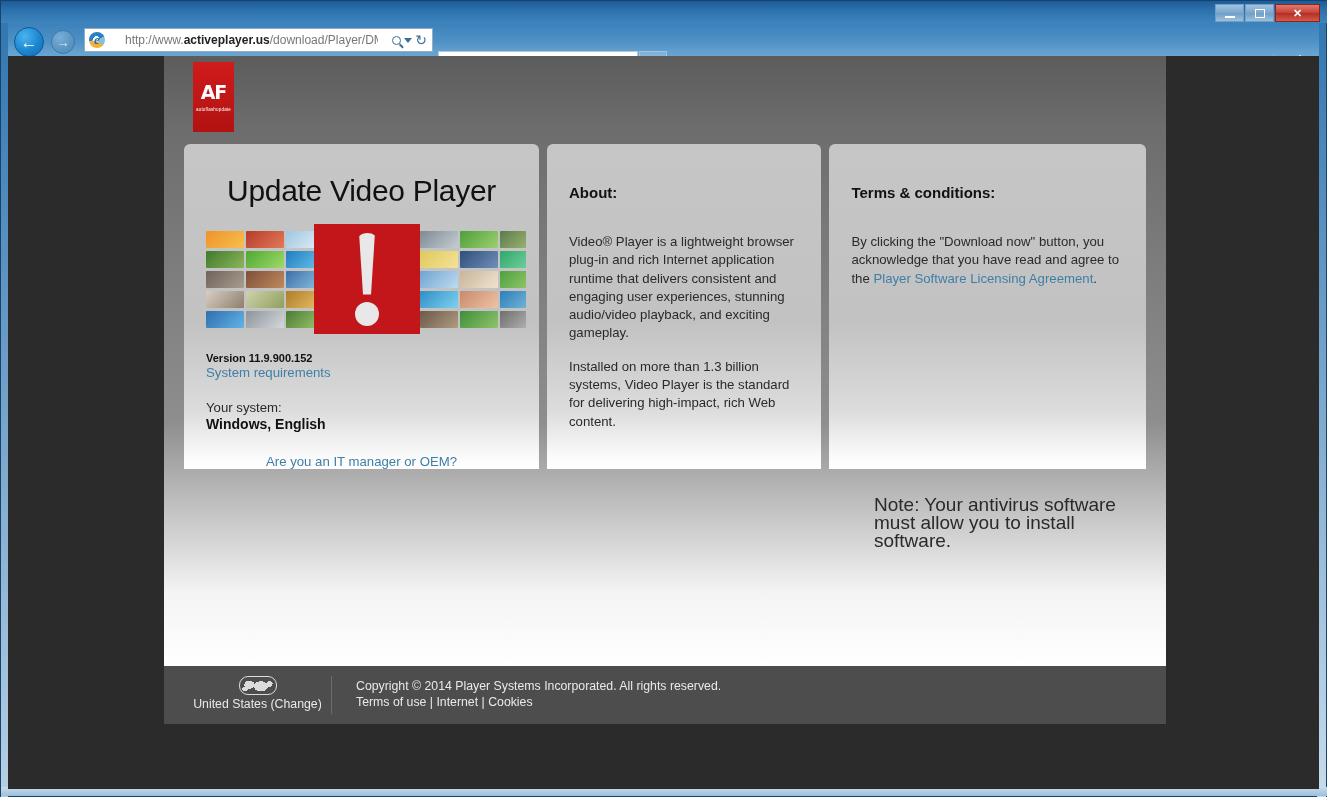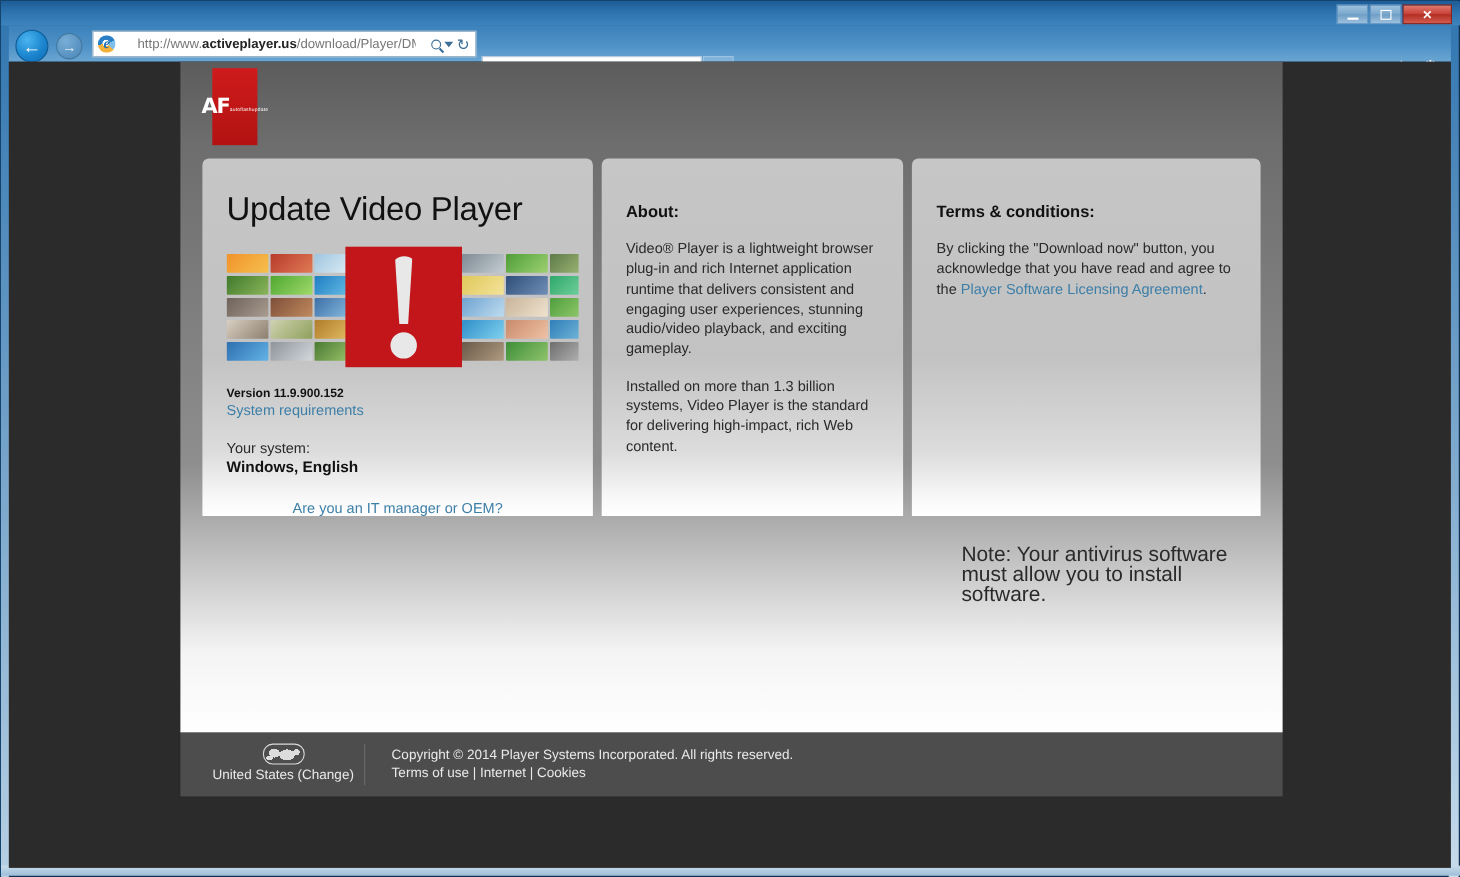--- a/index.html
+++ b/index.html
@@ -135,21 +135,21 @@
   }
 
   
   .page {
     position: absolute; left: 156px; top: 0; width: 1002px; height: 610px;
     background: linear-gradient(to bottom, #5c5c5c 0%, #6d6d6d 12%, #8e8e8e 60%, #f4f4f4 88%, #ffffff 100%);
   }
   .logo {
     position: absolute; left: 29px; top: 6px; width: 41px; height: 70px;
     background: linear-gradient(to bottom, #cf1b1b, #b21212);
-    display: flex; flex-direction: row; align-items: center; justify-content: center;
+    display: flex; flex-direction: column; align-items: center; justify-content: center;
   }
   .logo-af {
     font-family: "DejaVu Sans", sans-serif; font-weight: bold; font-size: 19px;
     color: #fff; letter-spacing: -1px; line-height: 19px;
   }
   .logo-sub { font-size: 4.5px; color: #fff; margin-top: 5px; letter-spacing: .2px; }
 
   
   .panels { position: absolute; left: 20px; top: 88px; width: 962px; display: flex; gap: 8px; }
   .panel {
@@ -158,22 +158,23 @@
     position: relative;
   }
   .panel.left   { width: 355px; min-height: 318px; padding: 30px 22px 0 22px; }
   .panel.mid    { width: 290px; min-height: 318px; padding: 40px 22px 0 22px; }
   .panel.right  { width: 335px; min-height: 318px; padding: 40px 22px 0 22px; }
 
   h1.page-title {
     font-family: "Liberation Sans", sans-serif;
     font-size: 30px; font-weight: normal; color: #111; letter-spacing: -0.3px;
     margin-bottom: 16px;
-  }
-  h2.panel-head { font-size: 15px; font-weight: bold; color: #111; margin-bottom: 16px; }
+    text-align: center;
+  }
+  h2.panel-head { font-size: 15px; font-weight: bold; color: #111; margin-bottom: 32px; }
   .body-txt { font-size: 13.2px; line-height: 18.3px; color: #2a2a2a; }
   .body-txt + .body-txt { margin-top: 15px; }
   a.link { color: #3e7fa8; text-decoration: none; cursor: pointer; }
 
   .version { font-size: 11px; font-weight: bold; color: #111; margin-top: 4px; }
   .sysreq { font-size: 13.2px; margin-top: 1px; }
   .yoursys-label { font-size: 13.2px; color: #2a2a2a; margin-top: 20px; }
   .yoursys-val { font-size: 14px; font-weight: bold; color: #111; margin-top: 1px; }
   .itmgr { font-size: 13.2px; margin-top: 22px; text-align: center; }
 

